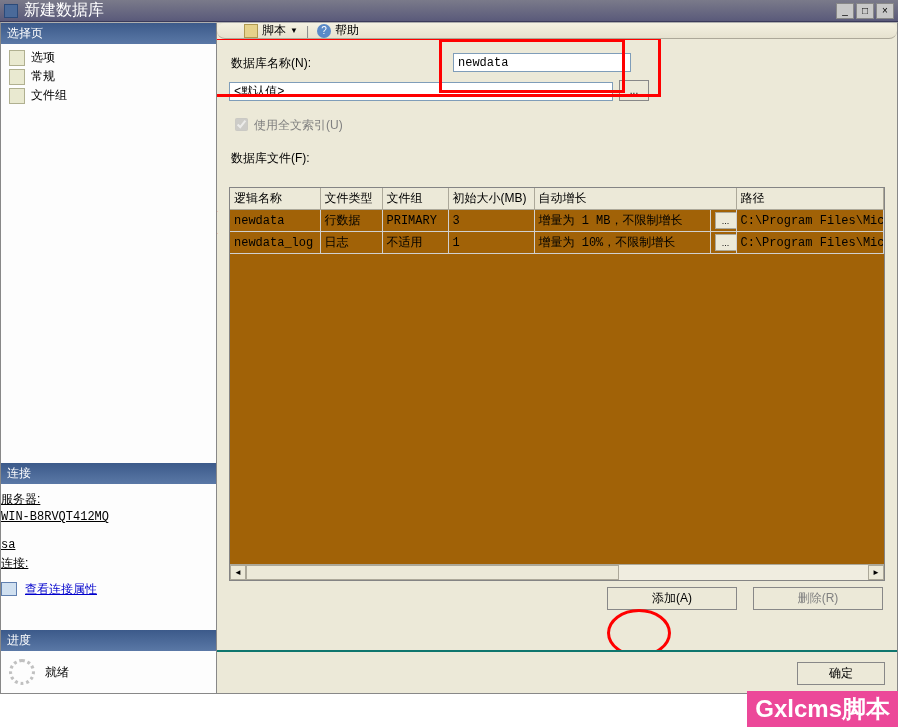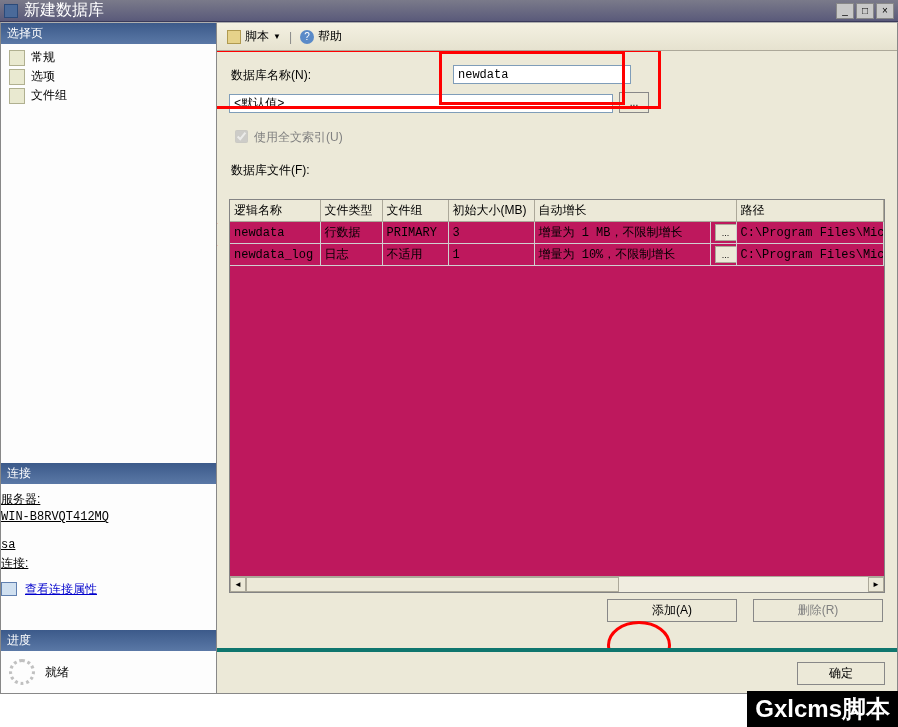--- a/index.html
+++ b/index.html
@@ -76,25 +76,25 @@
   width: 26px; height: 26px; border: 3px dotted #c0c0c0;
   border-radius: 50%; margin-right: 10px;
 }
 .rightpanel {
   flex: 1;
   display: flex; flex-direction: column;
   background: #ece9d8;
   position: relative;
 }
 .toolbar {
-  height: 28px;
+  height: 16px;
   background: linear-gradient(#f4f1e2, #e6e2cf);
   border-bottom: 1px solid #aca899;
   display: flex; align-items: center;
-  padding: 0 6px; gap: 4px;
+  padding: 0 23px; gap: 4px; border-radius: 12px;
 }
 .tbtn {
   display: flex; align-items: center; gap: 4px;
   padding: 1px 4px; cursor: pointer;
 }
 .tbtn .ticon2 { width: 14px; height: 14px; background: #e6d28a; border: 1px solid #b09a50; }
 .tbtn .qicon { width: 14px; height: 14px; border-radius: 50%; background: #5a8ac8; color: #fff; font-size: 10px; text-align: center; line-height: 14px; }
 .dropdown-arrow { font-size: 8px; }
 .content-area {
   flex: 1;
@@ -114,21 +114,21 @@
 .browse-btn {
   width: 30px; height: 21px; margin-left: 6px;
   background: #ece9d8; border: 1px solid #888;
   cursor: pointer; font-size: 10px;
 }
 .checkbox-row { margin: 14px 0 16px 2px; display: flex; align-items: flex-end; color: #808080; }
 .checkbox-row input { margin-right: 6px; }
 .files-label { margin-bottom: 20px; padding-left: 2px; }
 .grid-wrap {
   border: 1px solid #848484;
-  background: #be185d;
+  background: #a16207;
   height: 394px;
   position: relative;
 }
 .grid-table { width: 100%; border-collapse: collapse; table-layout: fixed; }
 .grid-table th {
   background: #ece9d8;
   border-right: 1px solid #aca899;
   border-bottom: 1px solid #aca899;
   padding: 2px 4px; text-align: left; font-weight: normal;
   font-size: 12px; height: 20px;
@@ -160,38 +160,38 @@
 }
 .std-btn {
   width: 130px; height: 23px;
   background: #ece9d8; border: 1px solid #888;
   cursor: pointer; font-size: 12px;
 }
 .std-btn:disabled { color: #808080; cursor: default; }
 .footer-row {
   display: flex; justify-content: flex-end; gap: 10px;
   padding: 0 12px 8px 0; margin-top: auto;
-  border-top: 4px solid #0f766e;
+  border-top: 2px solid #0f766e;
   padding-top: 10px;
 }
 .hl-red-box1 {
   position: absolute; border: 3px solid #f00;
   pointer-events: none;
 }
 .star {
   position: absolute; color: #f00; font-size: 20px; line-height: 1;
   pointer-events: none;
 }
 .oval {
   position: absolute; border: 3px solid #f00; border-radius: 50%;
   pointer-events: none;
 }
 .watermark {
   position: absolute; right: 0; bottom: 0;
-  background: #000000; color: #fff;
+  background: #ec4899; color: #fff;
   font-size: 24px; font-weight: bold;
   padding: 2px 8px;
   font-family: "Microsoft YaHei", sans-serif;
 }
 .linkrow { display: flex; align-items: center; margin-top: 8px;}
 .linkrow .licon { width: 16px; height:14px; border:1px solid #6080b0; background:#d0e0f0; margin-right: 8px;}
 </style>
 </head>
 <body>
 
@@ -204,25 +204,25 @@
     <div class="winbtn">×</div>
   </div>
 </div>
 
 <div class="outer">
   <div class="leftpanel">
     <div class="lp-section-header">选择页</div>
     <div class="lp-body">
       <div class="lp-item">
         <div class="picon"></div>
-        <span>常规</span>
+        <span>选项</span>
       </div>
       <div class="lp-item">
         <div class="picon"></div>
-        <span>选项</span>
+        <span>常规</span>
       </div>
       <div class="lp-item">
         <div class="picon"></div>
         <span>文件组</span>
       </div>
     </div>
     <div class="lp-spacer"></div>
     <div class="lp-section-header">连接</div>
     <div class="lp-conn">
       <div>服务器:</div>

